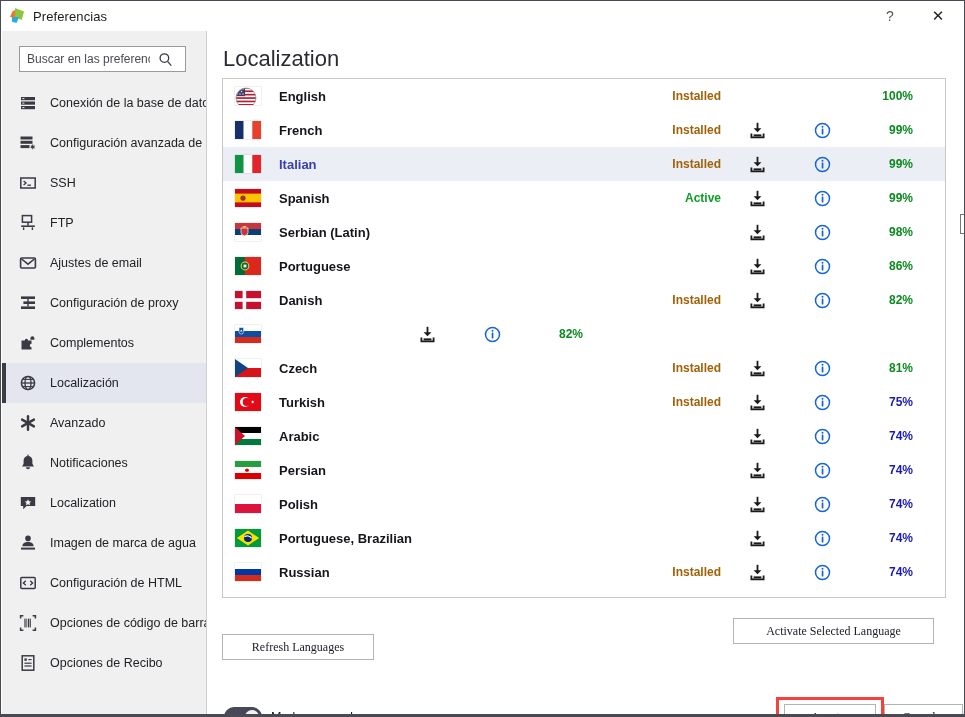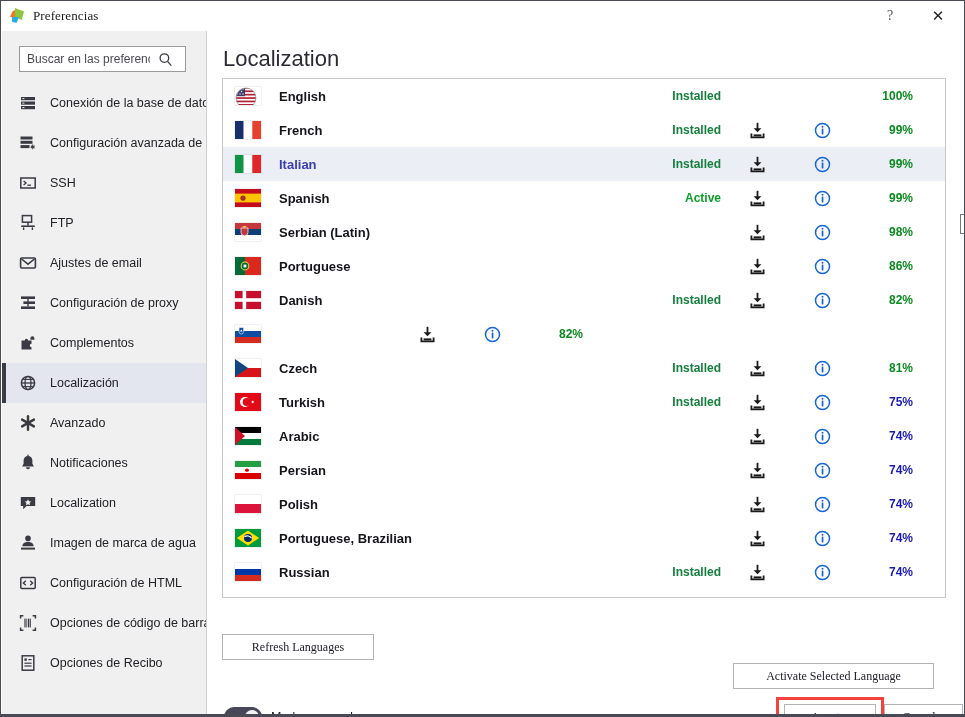--- a/index.html
+++ b/index.html
@@ -17,21 +17,21 @@
     border: 1px solid #4a4a55;
     border-bottom-width: 3px;
     overflow: hidden;
   }
 
   
   #titlebar {
     position: absolute; left: 0; top: 0;
     width: 963px; height: 30px;
     background: #ffffff;
-    display: flex; align-items: center; font-family: Liberation Serif, serif;
+    display: flex; align-items: center;
   }
   #app-icon {
     width: 16px; height: 16px; margin-left: 9px; margin-right: 7px;
     position: relative; flex: none;
   }
   #app-icon .leafA {
     position: absolute; left: 0px; top: 1px; width: 8px; height: 11px;
     background: #ee7722;
     clip-path: polygon(100% 0, 100% 100%, 0 70%, 35% 18%);
   }
@@ -135,21 +135,21 @@
   }
   .flag svg { display: block; }
   .lang-name {
     font-size: 13px; font-weight: bold; color: #15151c;
     width: 330px;
   }
   .lang-row.selected .lang-name { color: #3b3fae; }
   .status {
     width: 112px; text-align: right;
     font-size: 12px; font-weight: bold;
-    color: #15803d;
+    color: #a16207;
   }
   .status.active-status { color: #0e9e28; }
   .cell-dl {
     width: 72px; display: flex; align-items: center; justify-content: center;
   }
   .cell-info {
     width: 58px; display: flex; align-items: center; justify-content: center;
   }
   .pct {
     width: 68px; text-align: right; padding-right: 6px;
@@ -174,21 +174,21 @@
   
   .flat-btn {
     position: absolute;
     border: 1px solid #b4b4b4;
     background: #ffffff;
     font-family: Liberation Serif, serif;
     font-size: 12px; color: #20202a;
     display: flex; align-items: center; justify-content: center;
   }
   #refresh-btn { left: 14px; top: 603px; width: 152px; height: 26px; }
-  #activate-btn { left: 525px; top: 632px; width: 201px; height: 26px; }
+  #activate-btn { left: 525px; top: 587px; width: 201px; height: 26px; }
 
   
   #toggle {
     position: absolute; left: 16px; top: 676px;
     width: 38px; height: 20px; border-radius: 10px;
     background: #474758;
   }
   #toggle .knob {
     position: absolute; right: 3px; top: 3px;
     width: 14px; height: 14px; border-radius: 50%;

